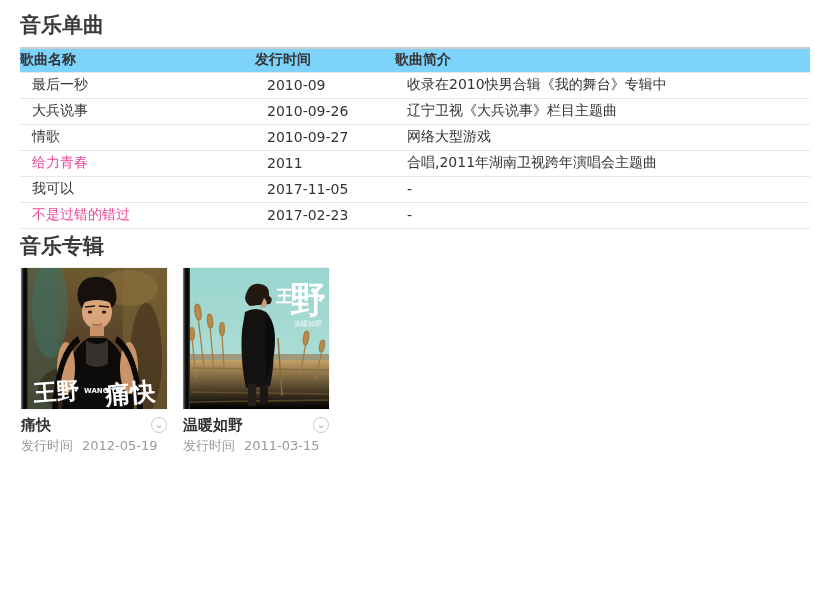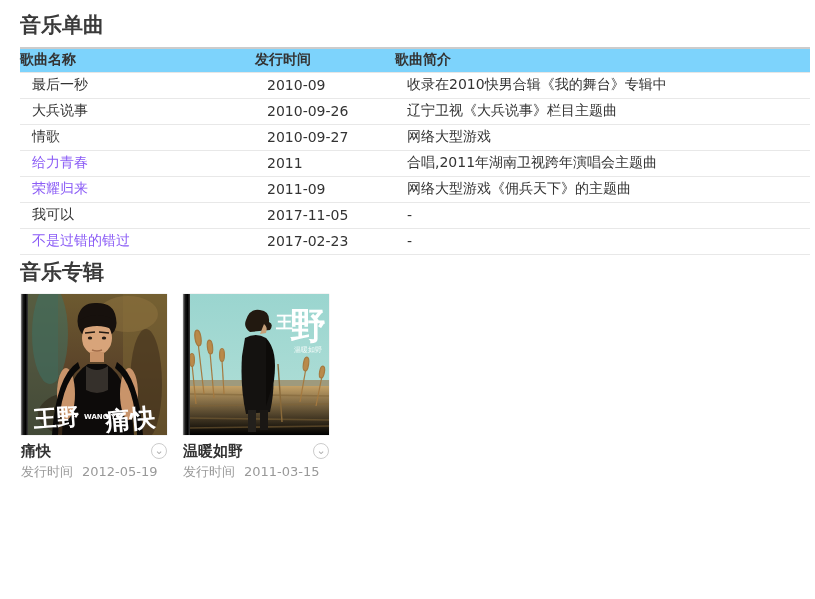--- a/index.html
+++ b/index.html
@@ -30,21 +30,21 @@
     height: 24px; padding: 0;
     font-size: 14px; font-weight: 700; color: #333;
     text-align: left;
   }
   table.singles td {
     border-bottom: 1px solid #e8e8e8;
     height: 26px; padding: 0 4px 0 12px;
     font-size: 14px; color: #333;
     text-align: left; white-space: nowrap; overflow: hidden;
   }
-  .song-name.link { color: #8b5cf6; cursor: pointer; margin-top: 35px; }
+  .song-name.link { color: #ec4899; cursor: pointer; margin-top: 35px; }
 
   
   .albums-row { display: flex; gap: 16px; margin-left: 21px; }
   .album-card { width: 146px; }
   .album-cover {
     width: 146px; height: 141px; display: flex;
     cursor: pointer; box-shadow: 0 0 1px rgba(0,0,0,.25);
   }
   .album-spine {
     width: 7px; height: 100%; flex: none;
@@ -109,25 +109,20 @@
     <td class="cell-desc">网络大型游戏</td>
   </tr>
 
   <tr>
     <td><span class="song-name link">给力青春</span></td>
     <td class="cell-date">2011</td>
     <td class="cell-desc">合唱,2011年湖南卫视跨年演唱会主题曲</td>
   </tr>
 
 
-  <tr>
-    <td><span class="song-name link">荣耀归来</span></td>
-    <td class="cell-date">2011-09</td>
-    <td class="cell-desc">网络大型游戏《佣兵天下》的主题曲</td>
-  </tr>
 
 
 
   <tr>
     <td><span class="song-name">我可以</span></td>
     <td class="cell-date">2017-11-05</td>
     <td class="cell-desc">-</td>
   </tr>
 
   <tr>

